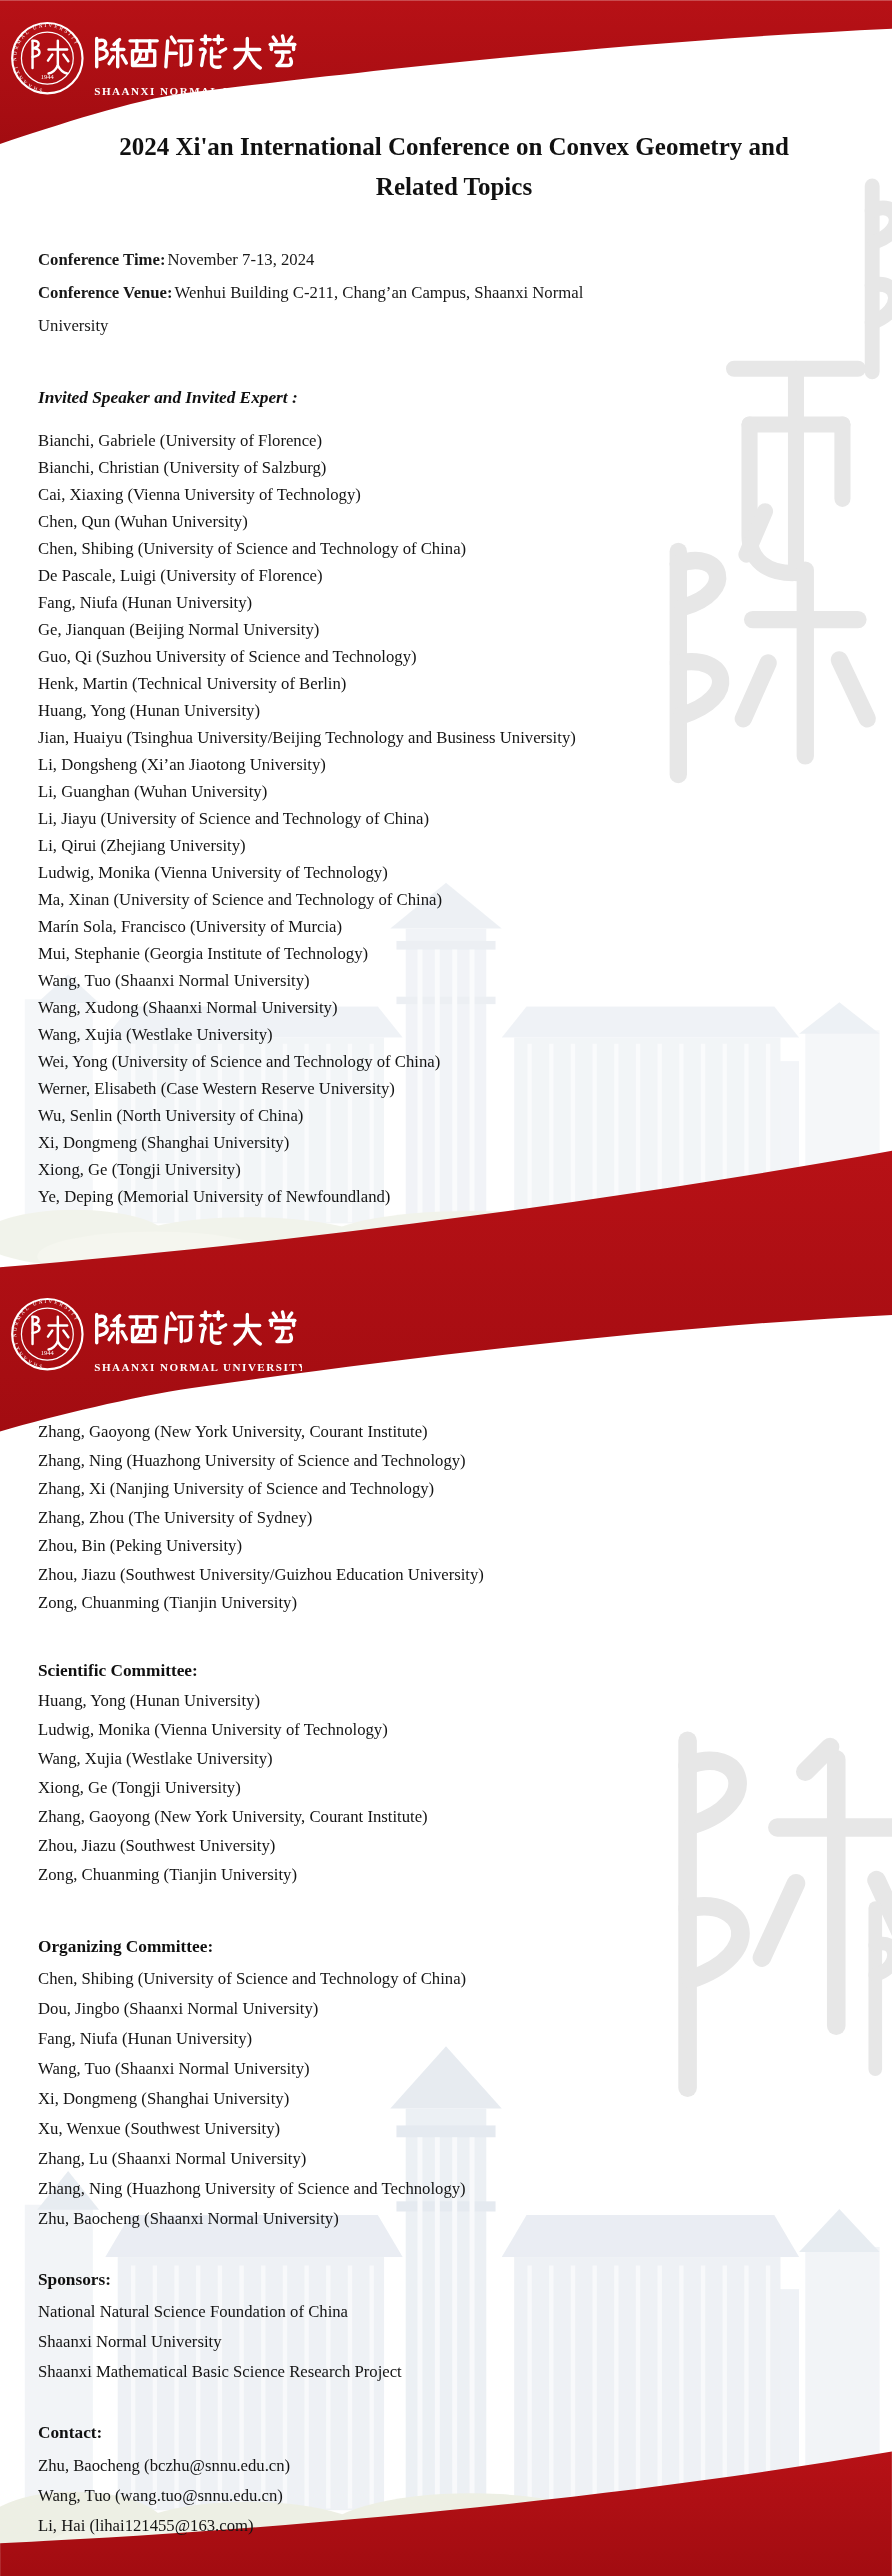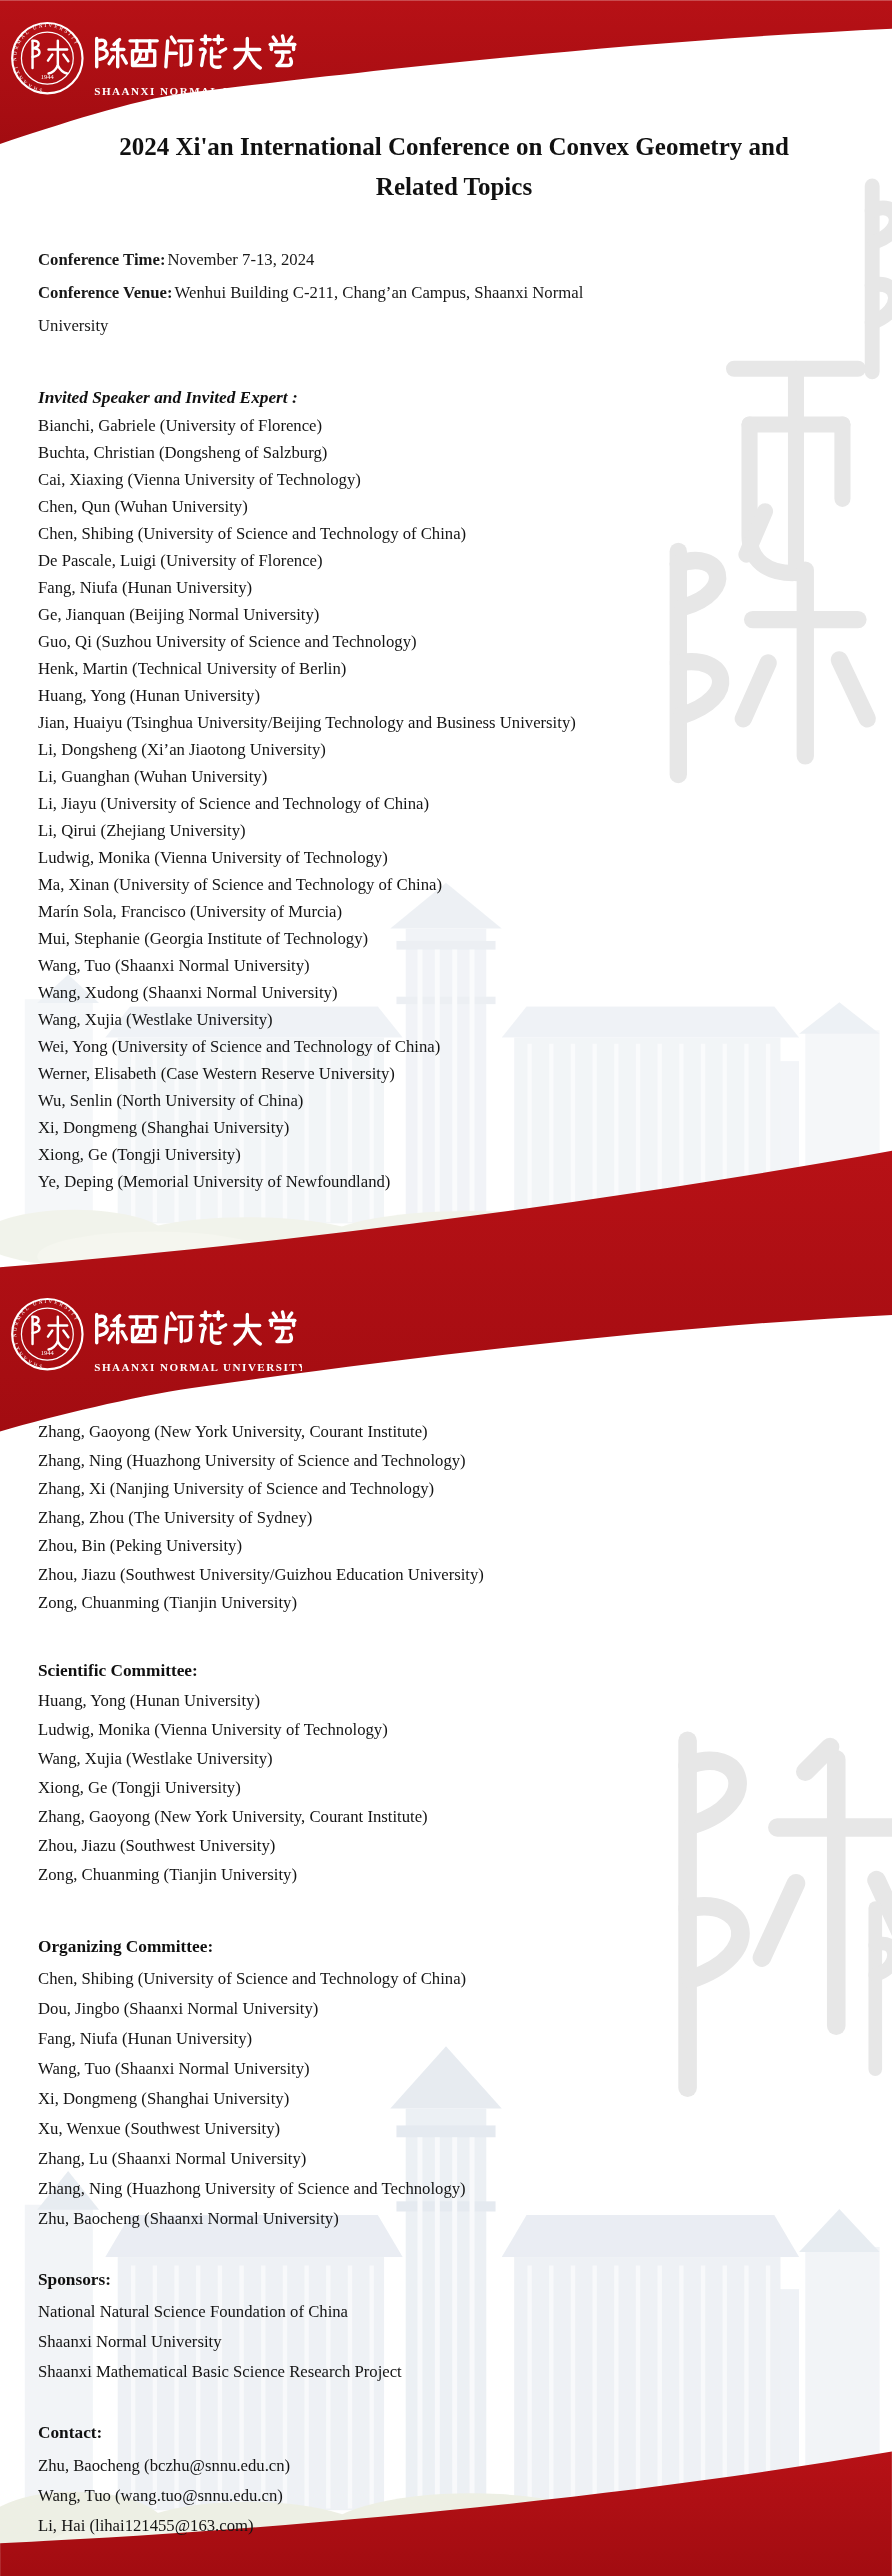--- a/index.html
+++ b/index.html
@@ -26,21 +26,21 @@
   }
   .info{top:243px;left:38px;width:824px;font-size:16.7px;line-height:33px;}
   .info .lbl{font-weight:bold;margin-right:2px;}
   .heading{left:38px;font-size:17.3px;font-weight:bold;line-height:31px;color:#101010;}
   .h-invited{top:382px;font-style:italic;}
   .h-scientific{top:1655px;}
   .h-organizing{top:1931px;}
   .h-sponsors{top:2264px;}
   .h-contact{top:2417px;}
   .list{left:38px;width:830px;font-size:16.7px;color:#141414;}
-  .l-invited{top:412px;line-height:27px;}
+  .l-invited{top:427px;line-height:27px;}
   .l-invited2{top:1418px;line-height:28.5px;}
   .l-scientific{top:1686px;line-height:29px;}
   .l-organizing{top:1964px;line-height:30px;}
   .l-sponsors{top:2297px;line-height:30px;}
   .l-contact{top:2451px;line-height:30px;}
 </style>
 </head>
 <body>
 
 <div class="page">
@@ -352,21 +352,21 @@
     </div>
     <div class="line">
       <span class="lbl">Conference Venue:</span><span>Wenhui Building C-211, Chang’an Campus, Shaanxi Normal</span>
     </div>
     <div class="line">University</div>
   </div>
 
   <div class="abs heading h-invited">Invited Speaker and Invited Expert :</div>
   <div class="abs list l-invited">
       <div class="line">Bianchi, Gabriele (University of Florence)</div>
-      <div class="line">Buchta, Christian (Dongsheng of Salzburg)</div>
+      <div class="line">Bianchi, Christian (University of Salzburg)</div>
       <div class="line">Cai, Xiaxing (Vienna University of Technology)</div>
       <div class="line">Chen, Qun (Wuhan University)</div>
       <div class="line">Chen, Shibing (University of Science and Technology of China)</div>
       <div class="line">De Pascale, Luigi (University of Florence)</div>
       <div class="line">Fang, Niufa (Hunan University)</div>
       <div class="line">Ge, Jianquan (Beijing Normal University)</div>
       <div class="line">Guo, Qi (Suzhou University of Science and Technology)</div>
       <div class="line">Henk, Martin (Technical University of Berlin)</div>
       <div class="line">Huang, Yong (Hunan University)</div>
       <div class="line">Jian, Huaiyu (Tsinghua University/Beijing Technology and Business University)</div>

